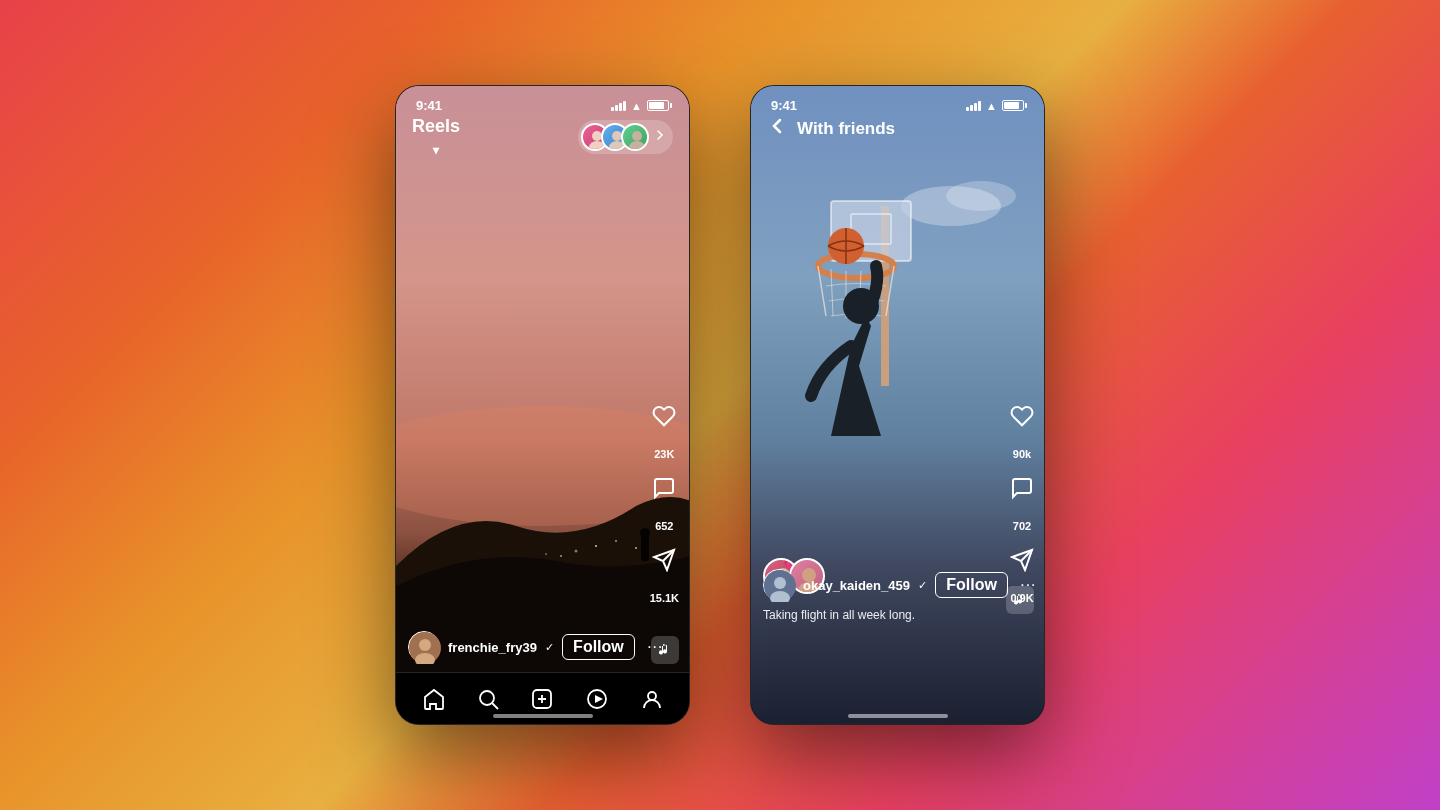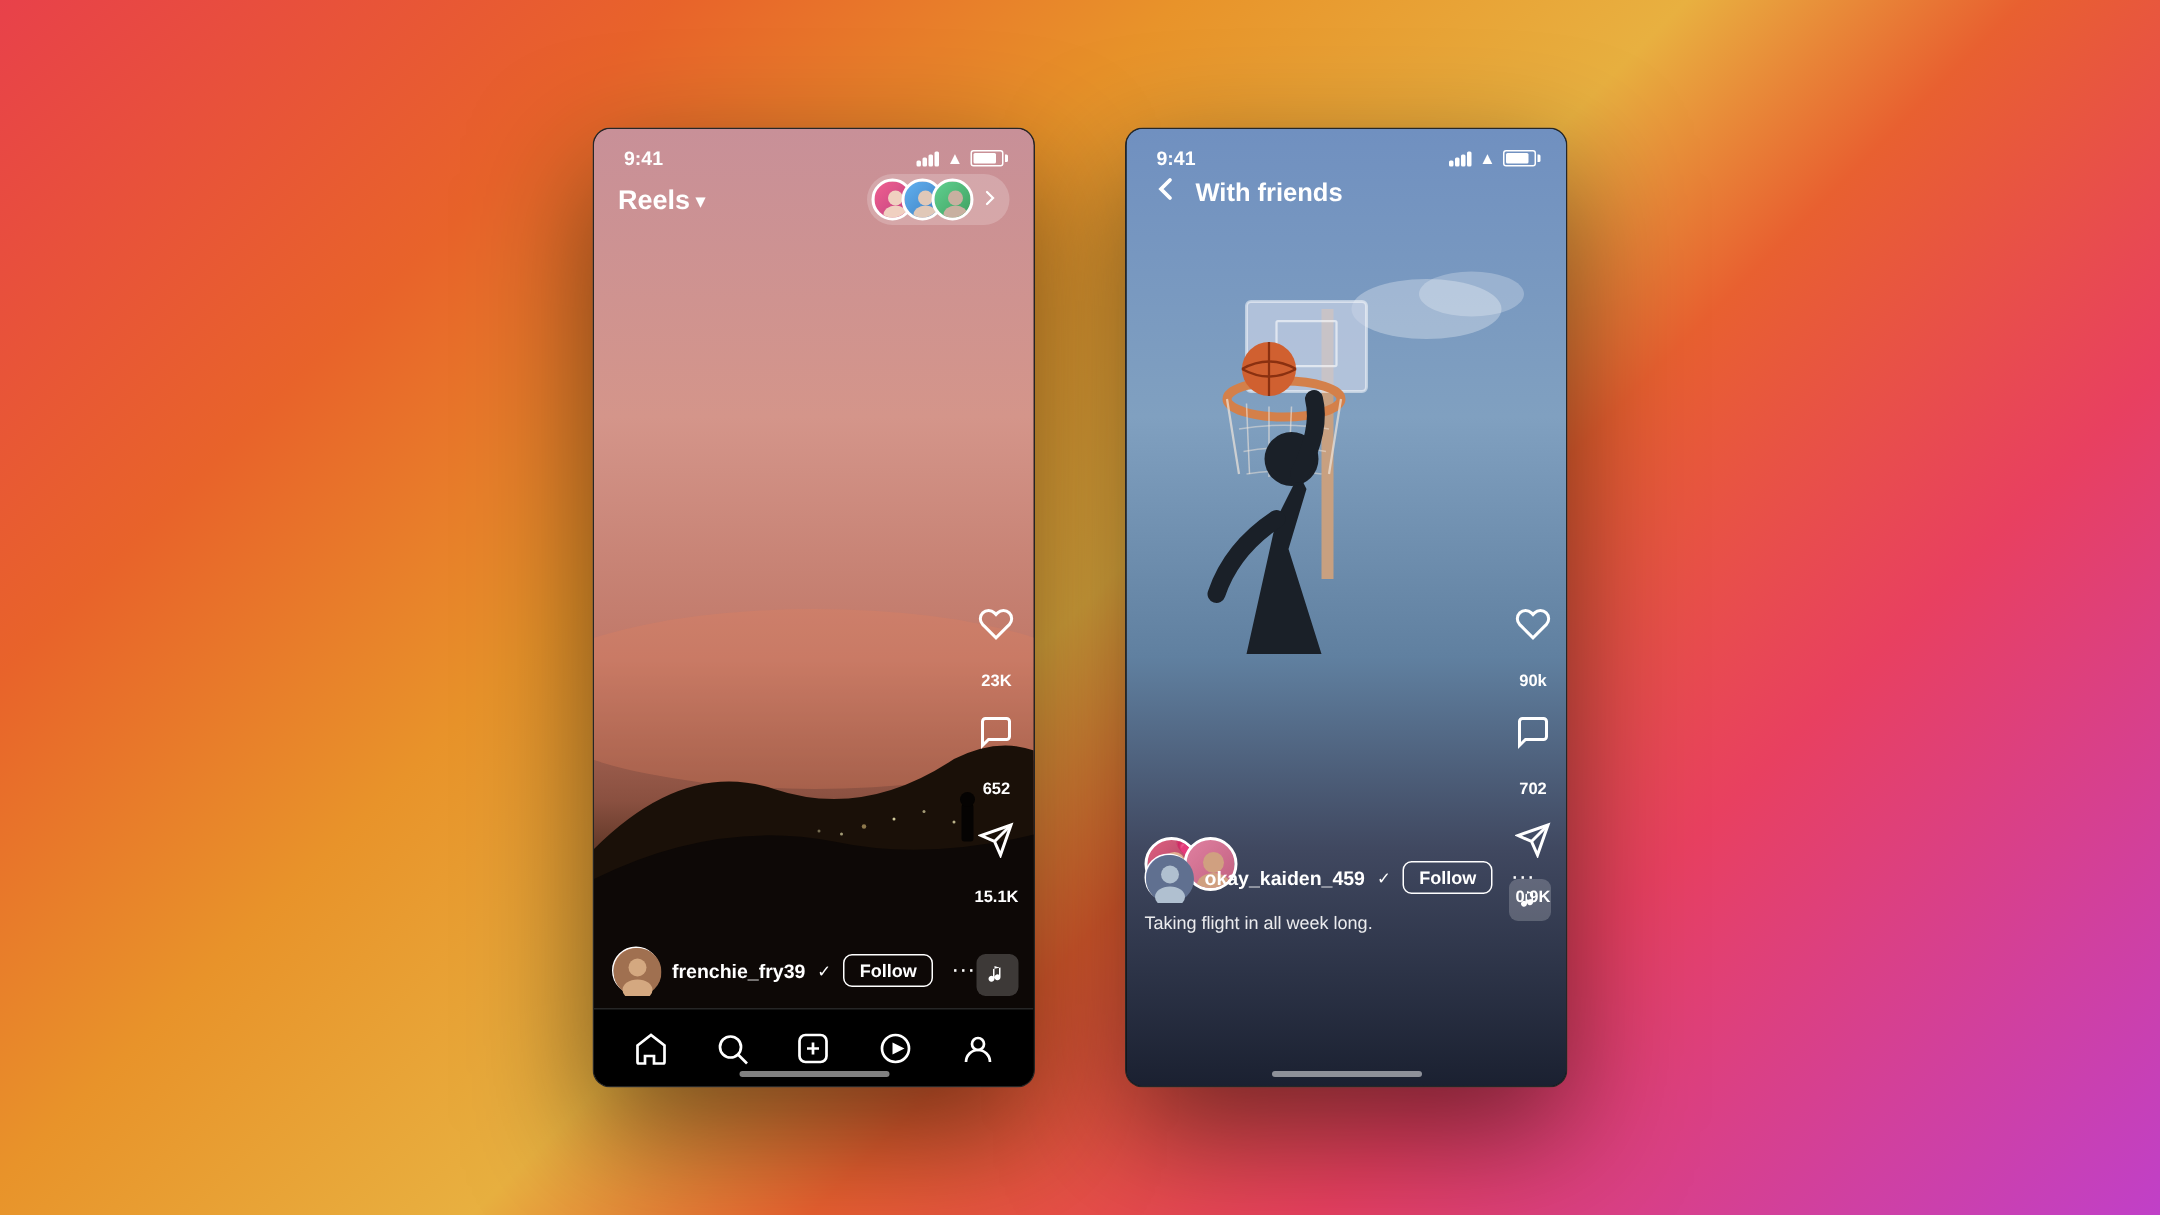--- a/index.html
+++ b/index.html
@@ -13,21 +13,21 @@
       align-items: center;
       justify-content: center;
       gap: 60px;
     }
 
     
     .phone {
       width: 295px;
       height: 640px;
       background: #000;
-      border-radius: 12px;
+      border-radius: 24px;
       overflow: hidden;
       position: relative;
       box-shadow: 0 30px 80px rgba(0,0,0,0.5);
       border: 1px solid rgba(255,255,255,0.15);
     }
 
     .phone-screen {
       width: 100%;
       height: 100%;
       display: flex;
@@ -132,20 +132,21 @@
       justify-content: space-between;
     }
 
     .reels-title {
       display: flex;
       align-items: center;
       gap: 4px;
       font-size: 18px;
       font-weight: 700;
       color: #fff;
+      flex-direction: column;
     }
     .chevron-down { font-size: 12px; margin-top: 2px; }
 
     .stories-row {
       display: flex;
       align-items: center;
       gap: -8px;
       background: rgba(255,255,255,0.2);
       border-radius: 20px;
       padding: 3px 6px 3px 3px;
@@ -267,21 +268,21 @@
       font-weight: 600;
       color: #fff;
     }
     .verified-icon { color: #fff; font-size: 11px; }
     .follow-btn {
       background: transparent;
       border: 1.5px solid #fff;
       color: #fff;
       border-radius: 6px;
       padding: 3px 10px;
-      font-size: 12px;
+      font-size: 16px;
       font-weight: 600;
       cursor: pointer;
     }
     .caption {
       font-size: 12px;
       color: #fff;
       opacity: 0.9;
       line-height: 1.4;
     }
 

